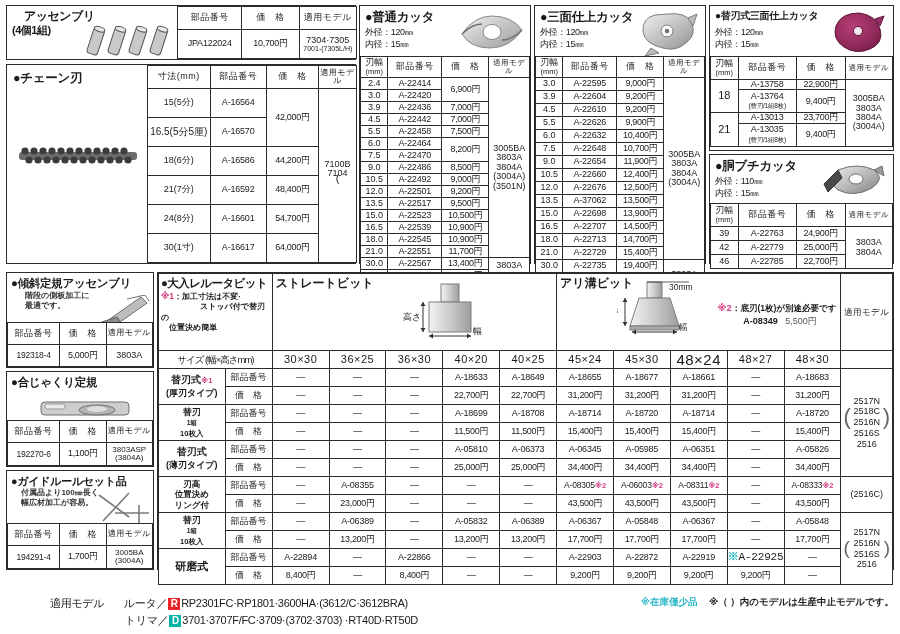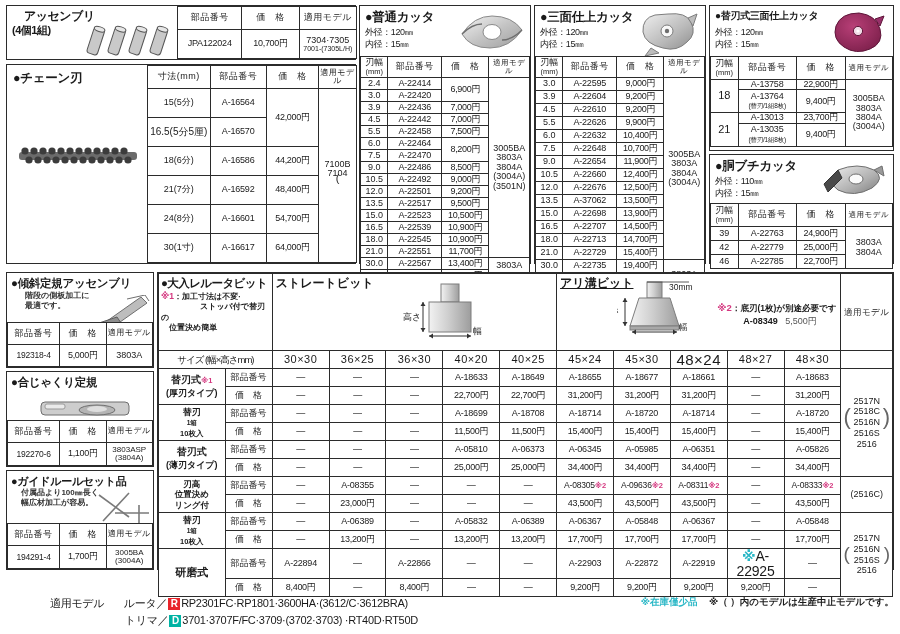--- a/index.html
+++ b/index.html
@@ -712,21 +712,21 @@
             <path d="M30 20 l-2.5 4 h5 z" fill="#333"></path>
                 <path d="M30 50 l-2.5 -4 h5 z" fill="#333"></path>
             <text x="10" y="38" font-family="Liberation Sans, sans-serif" font-size="9" fill="#222">高さ</text>
             <line x1="36" y1="54" x2="78" y2="54" stroke="#333" stroke-width="1"></line>
             <path d="M36 54 l4 -2.5 v5 z" fill="#333"></path>
                 <path d="M78 54 l-4 -2.5 v5 z" fill="#333"></path>
             <text x="80" y="52" font-family="Liberation Sans, sans-serif" font-size="9" fill="#222">幅</text>
           </svg>
         </td>
         <td colspan="5" style="vertical-align:top;text-align:left;padding:3px;position:relative;">
-          <div style="font-weight:bold;font-size:12px;text-decoration:underline;">アリ溝ビット</div>
+          <div style="font-weight:bold;font-size:12px;">アリ溝ビット</div>
           <svg style="position:absolute;left:60px;top:4px;" width="105" height="60" viewBox="0 0 105 60">
             <defs>
                   <linearGradient id="gdt" x1="0" y1="0" x2="1" y2="0">
               <stop offset="0" stop-color="#f2f2f2"></stop>
                     <stop offset="0.45" stop-color="#cfcfcf"></stop>
                     <stop offset="1" stop-color="#9d9d9d"></stop>
                   </linearGradient>
                 </defs>
             <rect x="30" y="4" width="15" height="16" fill="url(#gdt)" stroke="#7d7d7d"></rect>
             <path d="M22 20 L53 20 L62 48 L13 48 Z" fill="url(#gdt)" stroke="#7d7d7d"></path>
@@ -878,21 +878,21 @@
           <span>位置決め</span><br>
           <span>リング付</span>
         </td>
         <td class="hd2" style="height:17px;">部品番号</td>
         <td class="pn grayrow"><span>—</span><span class="rose"></span></td>
         <td class="pn grayrow"><span>A-08355</span><span class="rose"></span></td>
         <td class="pn grayrow"><span>—</span><span class="rose"></span></td>
         <td class="pn grayrow"><span>—</span><span class="rose"></span></td>
         <td class="pn grayrow"><span>—</span><span class="rose"></span></td>
         <td class="pn grayrow" style="font-size:8.5px;"><span>A-08305</span><span class="rose">※2</span></td>
-        <td class="pn grayrow" style="font-size:8.5px;"><span>A-09636</span><span class="rose">※2</span></td>
+        <td class="pn grayrow" style="font-size:8.5px;"><span>A-06003</span><span class="rose">※2</span></td>
         <td class="pn grayrow" style="font-size:8.5px;"><span>A-08311</span><span class="rose">※2</span></td>
         <td class="pn grayrow"><span>—</span><span class="rose"></span></td>
         <td class="pn grayrow" style="font-size:8.5px;"><span>A-08333</span><span class="rose">※2</span></td>
         <td class="mdl grayrow" rowspan="2" style="font-size:9px;">(2516C)</td>
       </tr>
       <tr class="grayrow">
         <td class="hd2" style="height:17px;">価　格</td>
         <td class="pr grayrow">—</td>
         <td class="pr grayrow">23,000円</td>
         <td class="pr grayrow">—</td>
@@ -951,21 +951,21 @@
         <td rowspan="2" style="font-weight:bold;font-size:11px;">研磨式</td>
         <td class="hd2" style="height:17px;">部品番号</td>
         <td class="pn">A-22894</td>
         <td class="pn">—</td>
         <td class="pn">A-22866</td>
         <td class="pn">—</td>
         <td class="pn">—</td>
         <td class="pn">A-22903</td>
         <td class="pn">A-22872</td>
         <td class="pn">A-22919</td>
-        <td class="pn" style="font-size:14px;"><span class="cyan">※</span><span>A-22925</span></td>
+        <td class="pn" style="font-size:11px;font-family:Liberation Mono, monospace;"><span class="cyan">※</span><span>A-22925</span></td>
         <td class="pn">—</td>
       </tr>
       <tr>
         <td class="hd2" style="height:17px;">価　格</td>
         <td class="pr">8,400円</td>
         <td class="pr">—</td>
         <td class="pr">8,400円</td>
         <td class="pr">—</td>
         <td class="pr">—</td>
         <td class="pr">9,200円</td>

